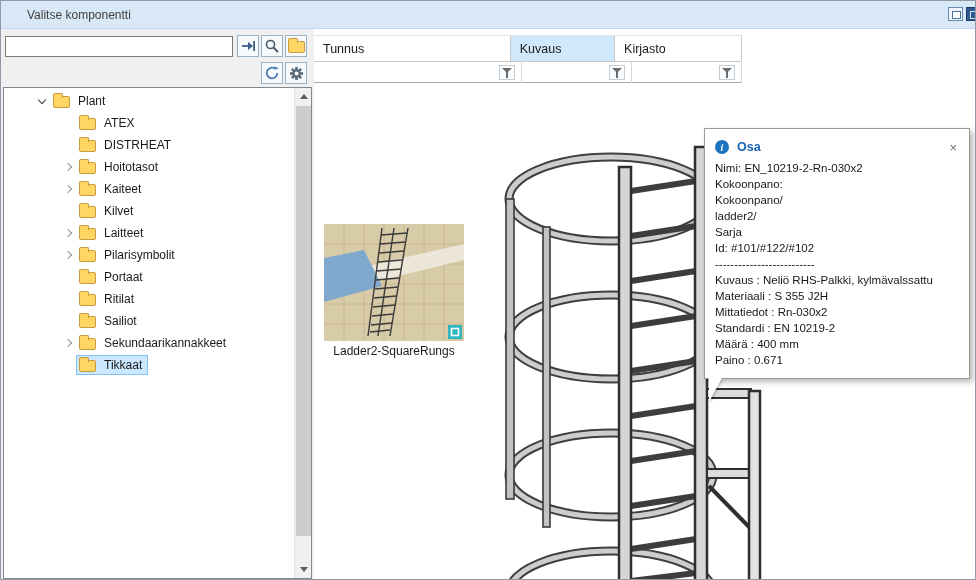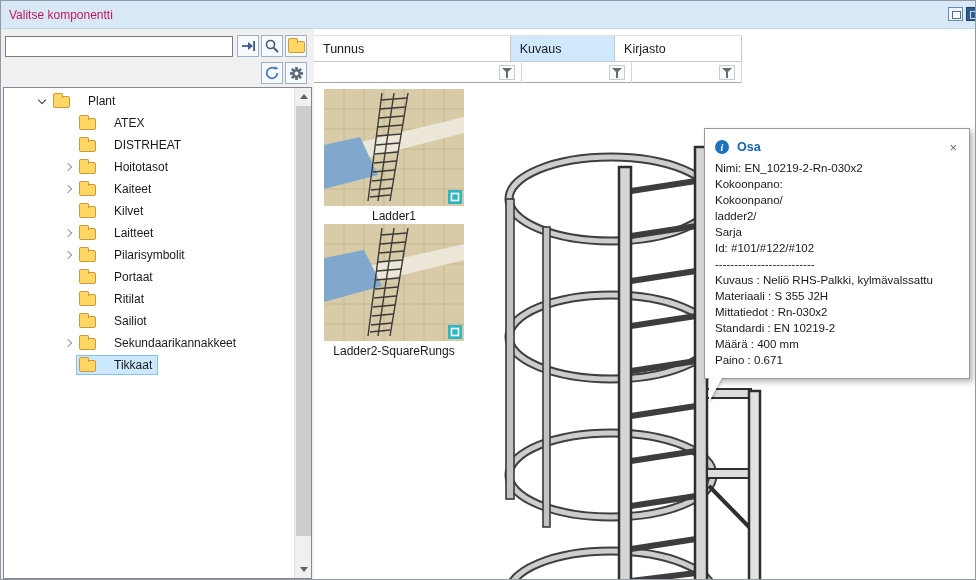--- a/index.html
+++ b/index.html
@@ -3,21 +3,21 @@
 <meta charset="utf-8">
 <style>
   * { margin:0; padding:0; box-sizing:border-box; }
   html,body { width:976px; height:580px; }
   body { font-family:"Liberation Sans","DejaVu Sans",sans-serif; font-size:12px; color:#1a1a1a; background:#fff; }
 
   .window { position:relative; width:976px; height:580px; border:1px solid #8f9aa6; background:#f0f0f0; overflow:hidden; }
 
   
   .titlebar { position:absolute; left:0; top:0; width:100%; height:28px; background:#d9e8f7; border-bottom:1px solid #c2d6ea; display:flex; align-items:center; }
-  .titlebar .title { padding-left:8px; font-size:12px; color:#be185d; }
+  .titlebar .title { padding-left:26px; font-size:12px; color:#404040; }
   .win-btns { position:absolute; right:0; top:6px; display:flex; gap:3px; }
   .wbtn { width:15px; height:14px; background:#eef5fc; border:1px solid #6a8cb0; position:relative; cursor:pointer; }
   .wbtn.float::before { content:""; position:absolute; left:3px; top:3px; width:7px; height:6px; border:1px solid #4a6f96; background:#fff; }
   .wbtn.edge { width:12px; background:#2e5a8f; border-color:#1d3f68; margin-right:-3px; }
   .wbtn.edge::before { content:""; position:absolute; left:3px; top:3px; width:5px; height:6px; border:1px solid #cfe0f2; }
 
   
   .left-panel { position:absolute; left:0; top:28px; width:313px; height:552px; background:#f0f0f0; }
   .search-input { position:absolute; left:4px; top:7px; width:228px; height:21px; border:1px solid #7a7a7a; background:#fff; font-family:inherit; font-size:12px; padding:0 4px; }
   .tool-btn { position:absolute; width:22px; height:22px; background:#f7fafd; border:1px solid #9ab0c4; display:flex; align-items:center; justify-content:center; cursor:pointer; }
@@ -33,21 +33,21 @@
   .tree-row { display:flex; align-items:center; height:22px; cursor:default; }
   .tree-row.root { padding-left:30px; }
   .tree-row.child { padding-left:56px; }
   .chev-slot { width:16px; height:16px; display:flex; align-items:center; justify-content:center; flex:none; }
   .chev { width:6px; height:6px; border-right:1.5px solid #969696; border-bottom:1.5px solid #969696; transform:rotate(-45deg); }
   .chev.expanded { border-color:#3c3c3c; transform:rotate(45deg); margin-top:-3px; }
   .row-inner { display:flex; align-items:center; padding:2px 5px 2px 2px; border:1px solid transparent; }
   .row-inner.selected { background:#cce8ff; border-color:#84c3f0; }
   .folder-icon { position:relative; width:17px; height:12px; background:#ffd564; border:1px solid #c89b3c; border-radius:2px; flex:none; margin-top:2px; }
   .folder-icon::before { content:""; position:absolute; top:-4px; left:-1px; width:8px; height:4px; background:#ffd564; border:1px solid #c89b3c; border-bottom:none; border-radius:2px 2px 0 0; }
-  .tree-label { margin-left:18px; font-size:12px; white-space:nowrap;text-align:center; }
+  .tree-label { margin-left:8px; font-size:12px; white-space:nowrap;text-align:center; }
 
   .scrollbar { position:absolute; right:0; top:0; width:17px; height:100%; background:#f0f0f0; border-left:1px solid #e2e2e2; }
   .sb-btn { position:absolute; left:0; width:17px; height:17px; display:flex; align-items:center; justify-content:center; cursor:pointer; }
   .sb-up { top:0; } .sb-down { bottom:0; }
   .tri-up { width:0; height:0; border:4px solid transparent; border-bottom:5px solid #5f5f5f; margin-top:-4px; }
   .tri-down { width:0; height:0; border:4px solid transparent; border-top:5px solid #5f5f5f; margin-bottom:-4px; }
   .sb-thumb { position:absolute; left:1px; top:18px; width:15px; height:430px; background:#cdcdcd; cursor:pointer; }
 
   
   .right-panel { position:absolute; left:313px; top:28px; width:663px; height:552px; background:#fff; }
@@ -285,38 +285,20 @@
         </div>
       <div class="flt-cell c2">
           <span class="funnel-btn">
             <span class="funnel"></span>
           </span>
         </div>
     </div>
 
     <div class="content">
 
-      <div class="thumb t1">
-        <svg class="thumb-img" viewBox="0 0 140 117">
-          <rect width="140" height="117" fill="#d8cba8"></rect>
-          <g stroke="#c7b892" stroke-width="1">
-            <path d="M20 0V117M40 0V117M60 0V117M80 0V117M100 0V117M120 0V117"></path>
-            <path d="M0 20H140M0 40H140M0 60H140M0 80H140M0 100H140"></path>
-          </g>
-          <polygon points="0,62 140,28 140,44 0,80" fill="#ece7d8"></polygon>
-          <polygon points="0,56 36,48 54,86 0,100" fill="#7fa8cc"></polygon>
-          <g stroke="#3b3b3b" stroke-width="1.4" fill="none">
-            <path d="M58 4L44 112M70 4L54 112M84 4L66 112"></path>
-            <path d="M57 11L83 9M56 20L81 18M55 29L80 27M54 38L78 36M53 47L77 45M52 56L75 54M51 65L74 63M50 74L72 72M49 83L71 81M48 92L69 90M47 101L68 99M46 108L66 106"></path>
-          </g>
-          <rect x="124" y="101" width="14" height="14" fill="#2fb5c0"></rect>
-          <rect x="127.5" y="104.5" width="7" height="7" fill="none" stroke="#fff" stroke-width="1.6"></rect>
-        </svg>
-        <div class="thumb-label">Ladder1</div>
-      </div>
 
       <div class="thumb t2">
         <svg class="thumb-img" viewBox="0 0 140 117">
           <rect width="140" height="117" fill="#d8cba8"></rect>
           <g stroke="#c7b892" stroke-width="1">
             <path d="M20 0V117M40 0V117M60 0V117M80 0V117M100 0V117M120 0V117"></path>
             <path d="M0 20H140M0 40H140M0 60H140M0 80H140M0 100H140"></path>
           </g>
           <polygon points="0,52 140,20 140,36 0,70" fill="#ece7d8"></polygon>
           <polygon points="0,34 40,26 58,62 0,78" fill="#7fa8cc"></polygon>

